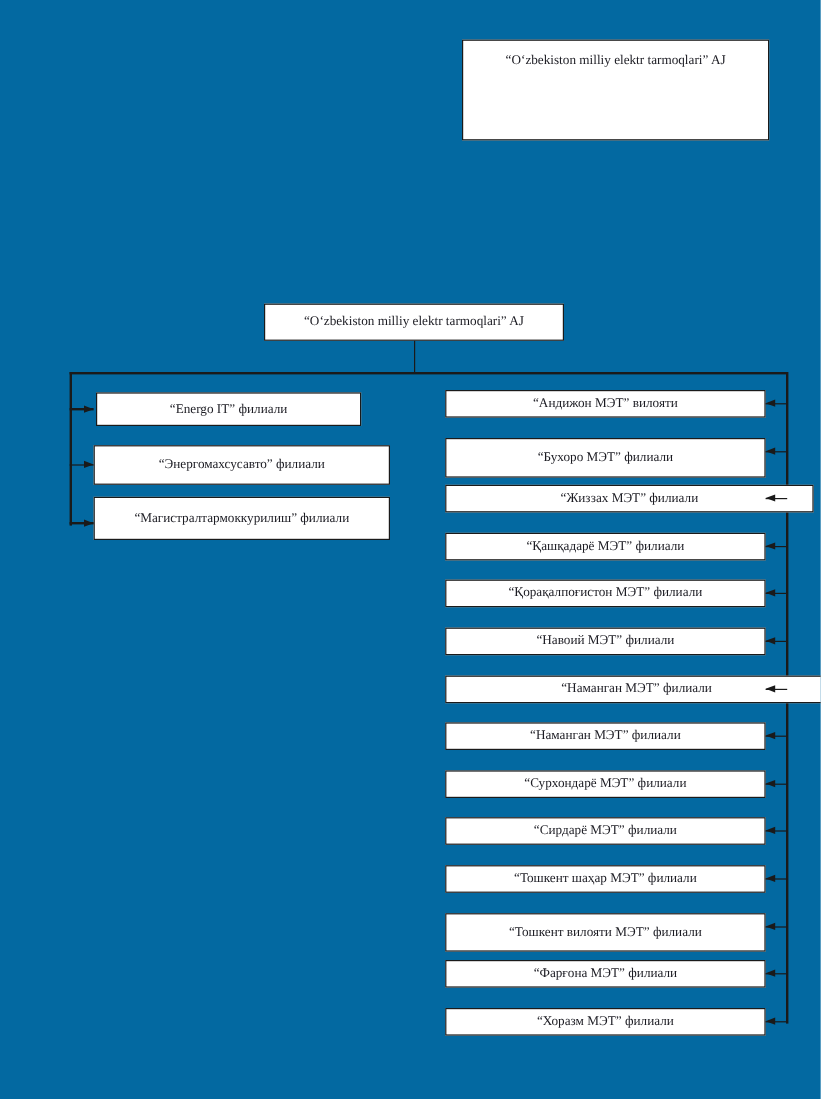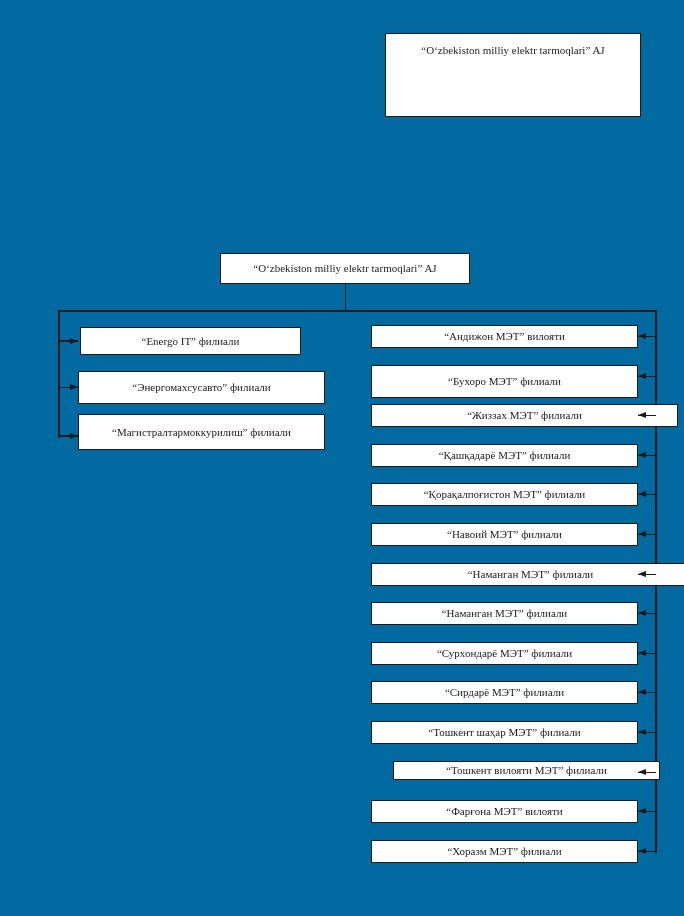--- a/index.html
+++ b/index.html
@@ -111,24 +111,24 @@
         <div class="arrow-l" style="left:638px;top:610px"></div>
         <div class="obox" style="left:371px;top:642px;width:267px;height:23px">“Сурхондарё МЭТ” филиали</div>
         <div class="hline" style="left:638px;top:652.75px;width:18px"></div>
         <div class="arrow-l" style="left:638px;top:650px"></div>
         <div class="obox" style="left:371px;top:681px;width:267px;height:23px">“Сирдарё МЭТ” филиали</div>
         <div class="hline" style="left:638px;top:691.75px;width:18px"></div>
         <div class="arrow-l" style="left:638px;top:689px"></div>
         <div class="obox" style="left:371px;top:721px;width:267px;height:23px">“Тошкент шаҳар МЭТ” филиали</div>
         <div class="hline" style="left:638px;top:731.75px;width:18px"></div>
         <div class="arrow-l" style="left:638px;top:729px"></div>
-        <div class="obox" style="left:393px;top:761px;width:267px;height:19px">“Тошкент вилояти МЭТ” филиали</div>
+        <div class="obox" style="left:371px;top:761px;width:267px;height:32px">“Тошкент вилояти МЭТ” филиали</div>
         <div class="hline" style="left:638px;top:771.75px;width:18px"></div>
         <div class="arrow-l" style="left:638px;top:769px"></div>
-        <div class="obox" style="left:371px;top:800px;width:267px;height:23px">“Фарғона МЭТ” вилояти</div>
+        <div class="obox" style="left:371px;top:800px;width:267px;height:23px">“Фарғона МЭТ” филиали</div>
         <div class="hline" style="left:638px;top:810.75px;width:18px"></div>
         <div class="arrow-l" style="left:638px;top:808px"></div>
         <div class="obox" style="left:371px;top:840px;width:267px;height:23px">“Хоразм МЭТ” филиали</div>
         <div class="hline" style="left:638px;top:850.75px;width:18px"></div>
         <div class="arrow-l" style="left:638px;top:848px"></div>
       </div>
 
   </div>
 </div>
 

